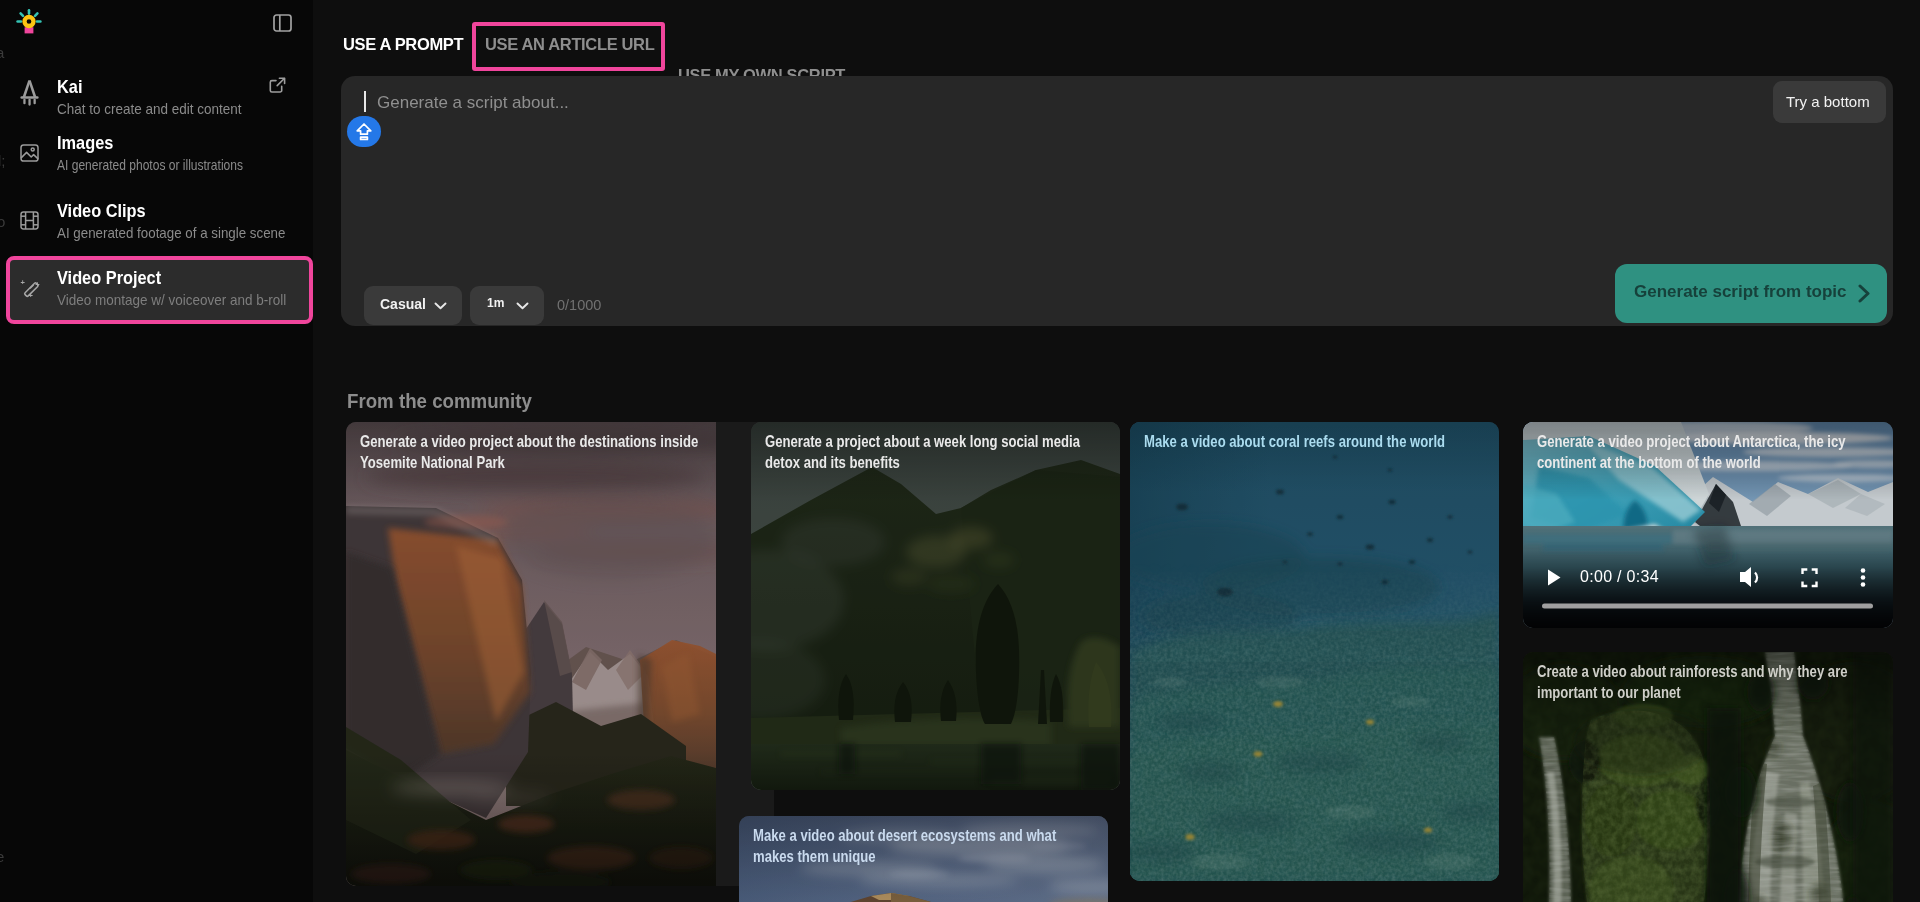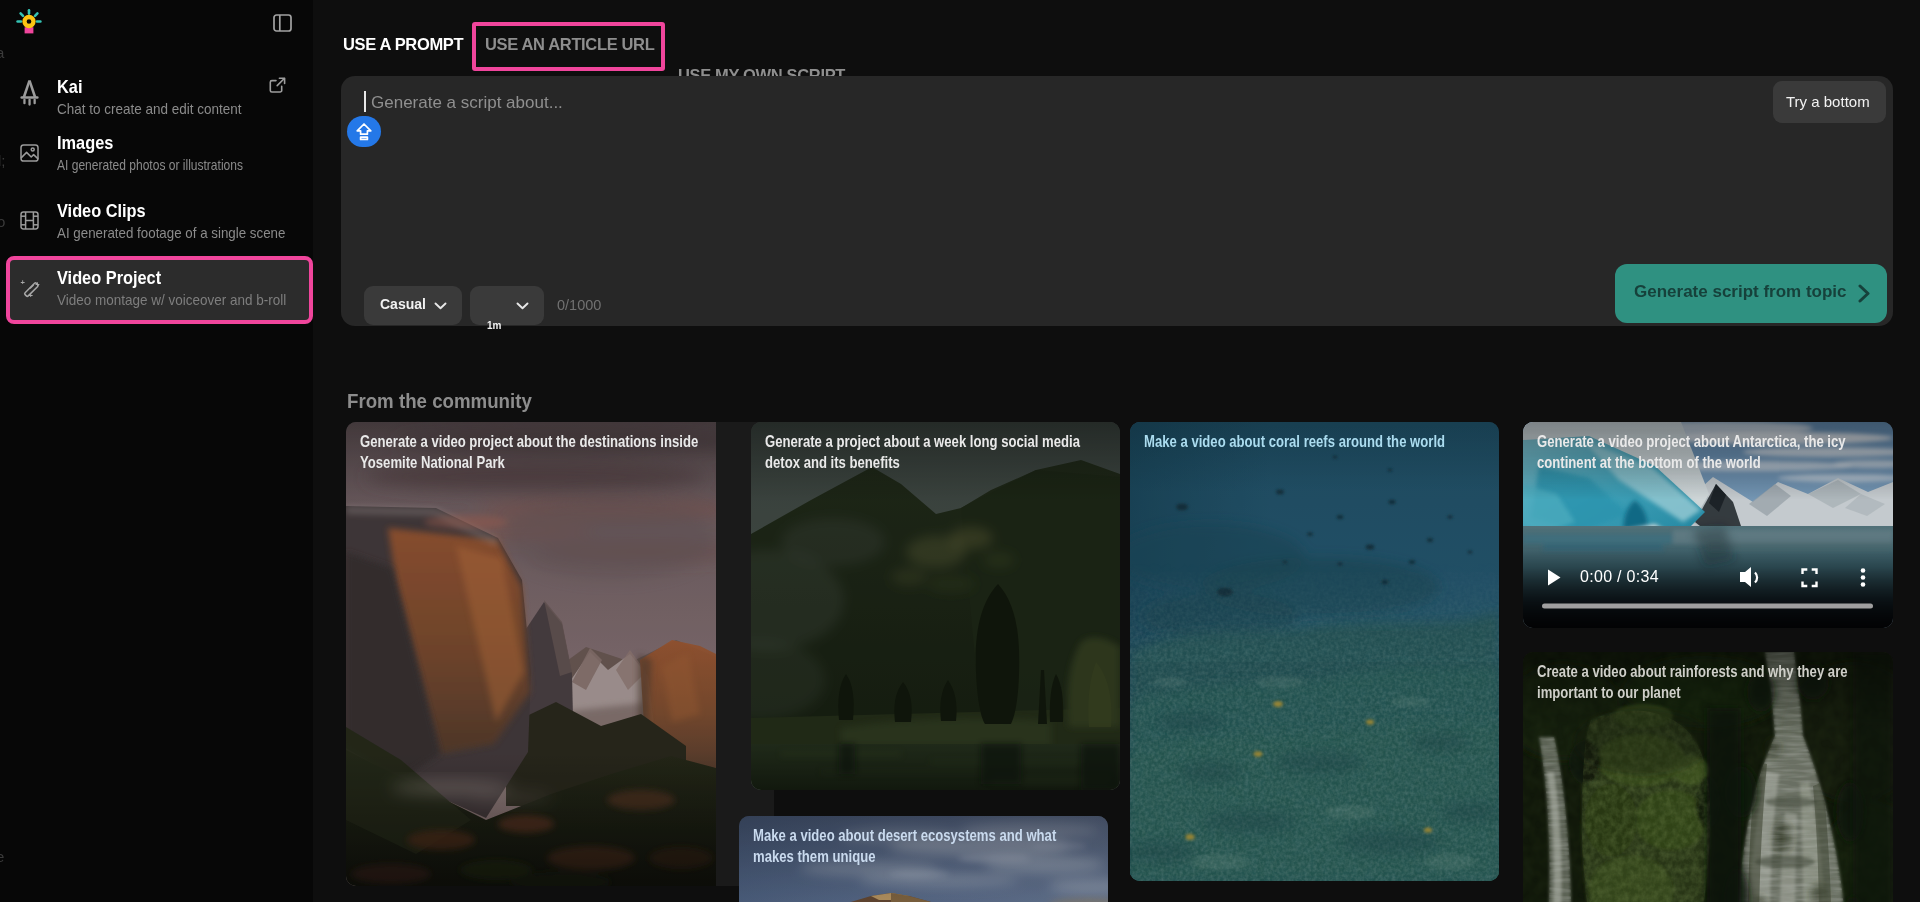--- a/index.html
+++ b/index.html
@@ -123,40 +123,40 @@
     </div>
   </div>
 
   <span class="tab" style="left:343px; color:#ffffff;">USE A PROMPT</span>
   <div class="abs" style="left:472px; top:22px; width:193px; height:49px; border:4px solid #f0459c; border-radius:3px;"></div>
   <span class="tab" style="left:485px; color:#8e8e8e;">USE AN ARTICLE URL</span>
   <span class="tab" style="left:678px; color:#8e8e8e;margin-top:31px;">USE MY OWN SCRIPT</span>
 
   <div id="panel">
     <div class="abs" style="left:23px; top:15px; width:2px; height:21px; background:#e8e8e8;"></div>
-    <span class="abs" style="left:30px; top:17px; font-size:17px; color:#8f8f8f;">Generate a script about...</span>
+    <span class="abs" style="left:36px; top:17px; font-size:17px; color:#8f8f8f;">Generate a script about...</span>
     <div class="abs" style="left:6px; top:40px; width:34px; height:31px; background:#2478e8; border-radius:16px;">
       <svg class="abs" style="left:8px; top:6px;" width="18" height="19" viewBox="0 0 18 19">
         <g fill="none" stroke="#ffffff" stroke-width="1.7" stroke-linejoin="round">
           <path d="M9 2 L15.8 8.8 L12.4 8.8 L12.4 12.2 L5.6 12.2 L5.6 8.8 L2.2 8.8 Z"></path>
           <path d="M5.6 15.2 h6.8 v2.2 h-6.8 Z"></path>
         </g>
       </svg>
     </div>
     <div class="btn" style="left:1432px; top:5px; width:113px; height:42px;">
       <span class="abs" style="left:13px; top:12px; font-size:15px;">Try a bottom</span>
     </div>
     <div class="btn" style="left:23px; top:210px; width:98px; height:39px;">
       <span class="abs" style="left:16px; top:10px; font-size:14px; font-weight:bold;">Casual</span>
       <svg class="abs" style="left:70px; top:16px;" width="13" height="8" viewBox="0 0 13 8">
           <path d="M1.5 1.5 L6.5 6.2 L11.5 1.5" fill="none" stroke="#e8e8e8" stroke-width="1.9" stroke-linecap="round" stroke-linejoin="round"></path>
         </svg>
     </div>
     <div class="btn" style="left:129px; top:210px; width:74px; height:39px;">
-      <span class="abs" style="left:17px; top:10px; font-size:10px; font-weight:bold;margin-top:24px;">1m</span>
+      <span class="abs" style="left:17px; top:10px; font-size:12px; font-weight:bold;">1m</span>
       <svg class="abs" style="left:46px; top:16px;" width="13" height="8" viewBox="0 0 13 8">
           <path d="M1.5 1.5 L6.5 6.2 L11.5 1.5" fill="none" stroke="#e8e8e8" stroke-width="1.9" stroke-linecap="round" stroke-linejoin="round"></path>
         </svg>
     </div>
     <span class="abs" style="left:216px; top:221px; font-size:14.5px; color:#717171;">0/1000</span>
     <div class="abs" style="left:1274px; top:188px; width:272px; height:59px; background:#2f9181; border-radius:12px;text-align:right;">
       <span class="abs" style="left:19px; top:18px; font-size:17px; font-weight:bold; color:#16413b;">Generate script from topic</span>
       <svg class="abs" style="left:243px; top:20px;" width="12" height="19" viewBox="0 0 12 19">
           <path d="M2 2 L10 9.5 L2 17" fill="none" stroke="#16413b" stroke-width="3" stroke-linecap="round" stroke-linejoin="round"></path>
         </svg>

